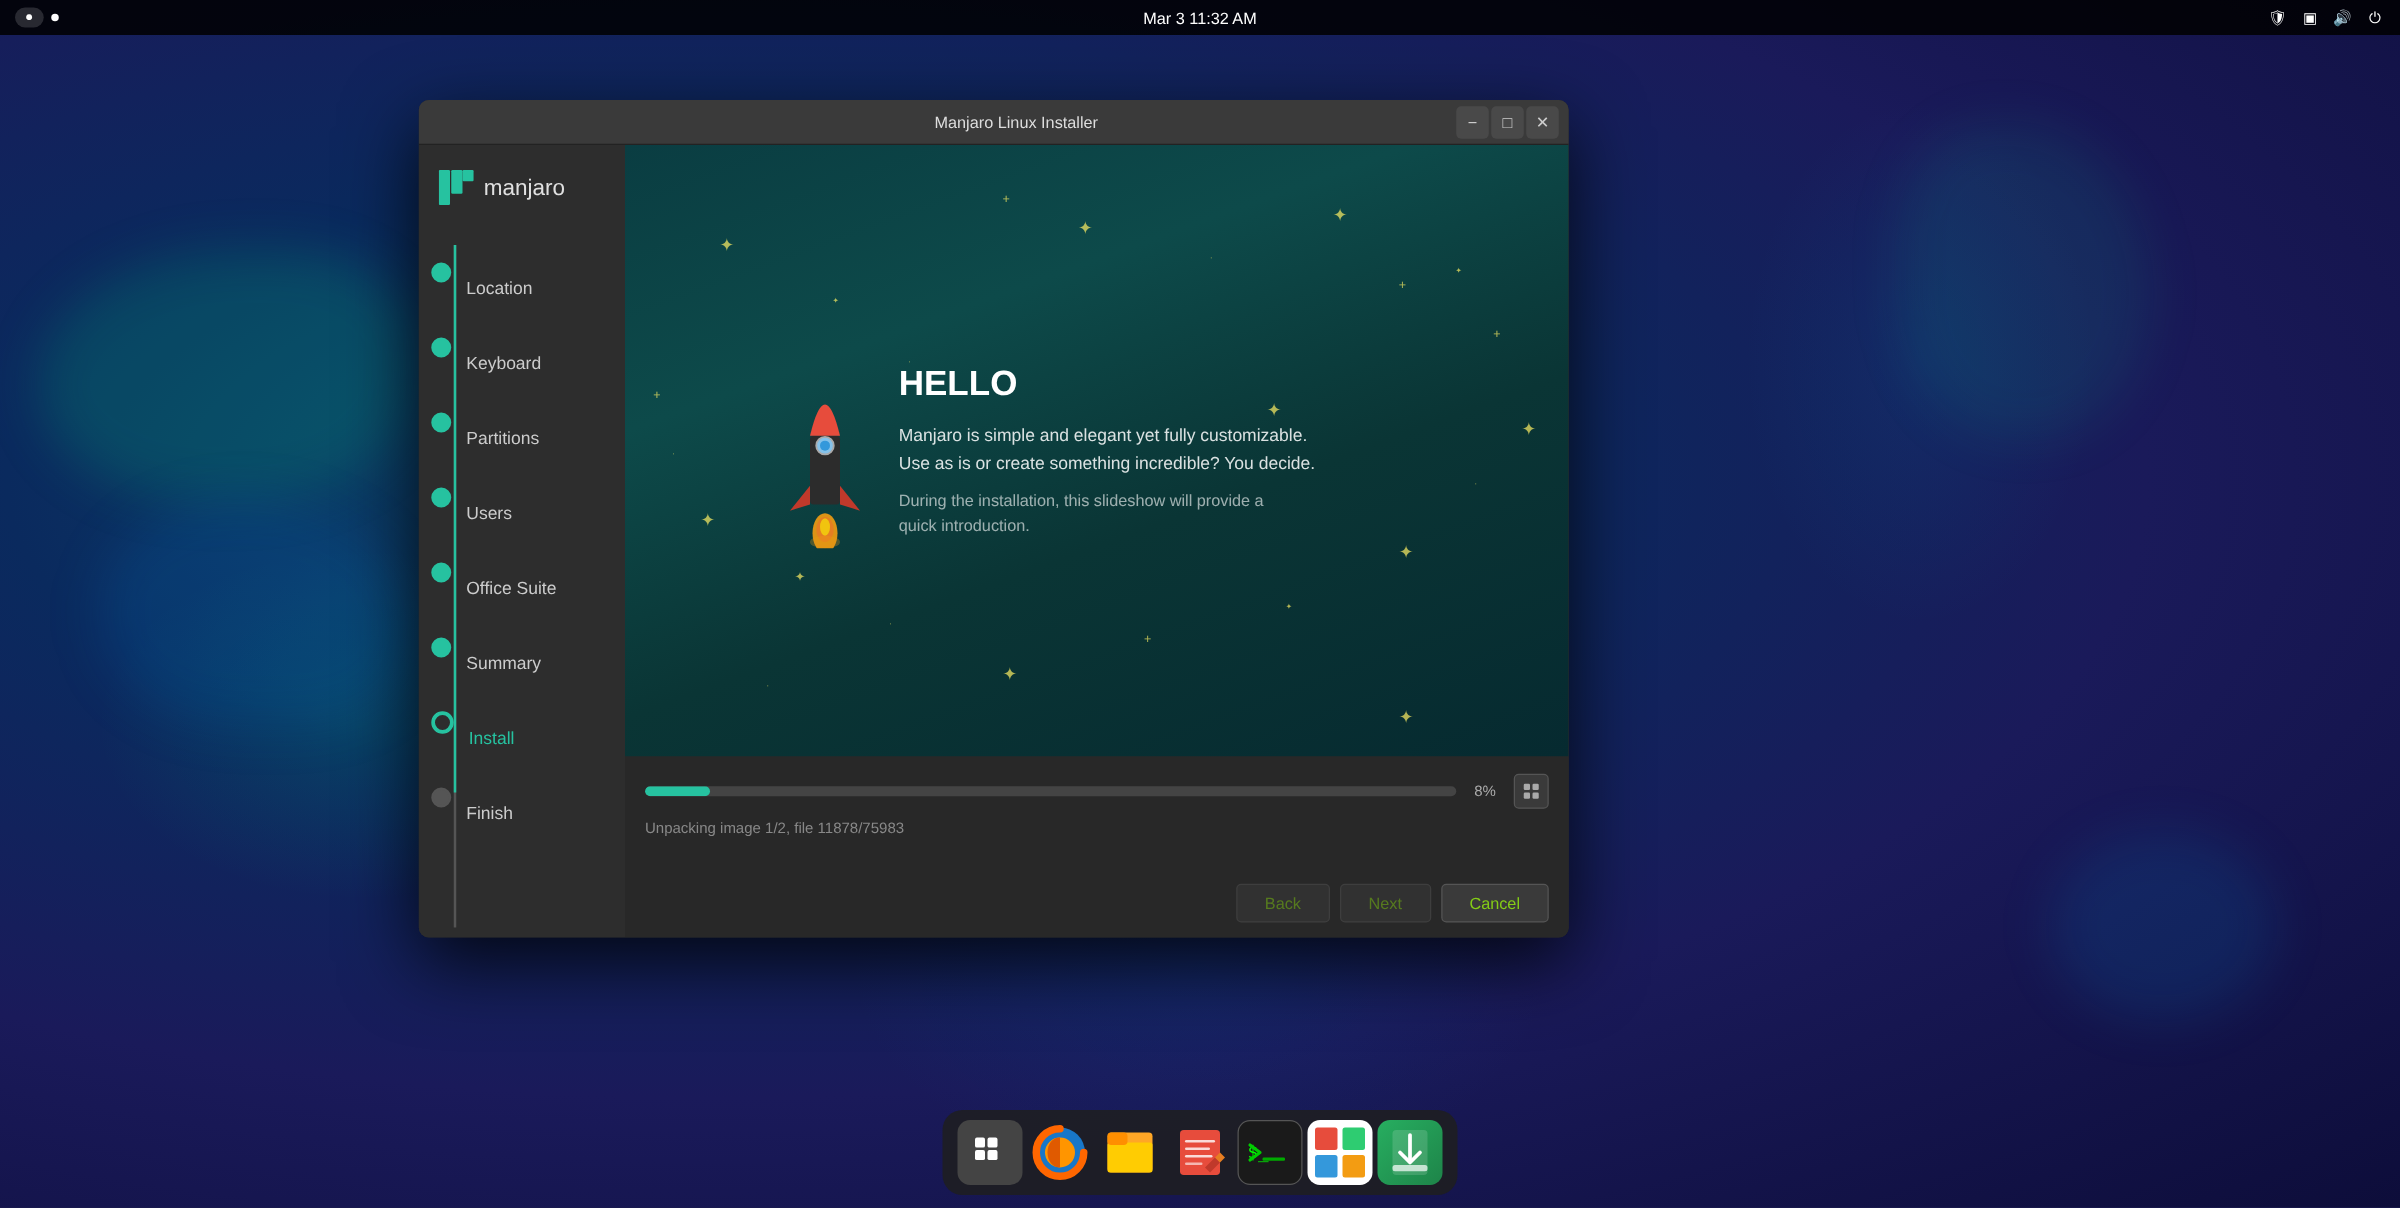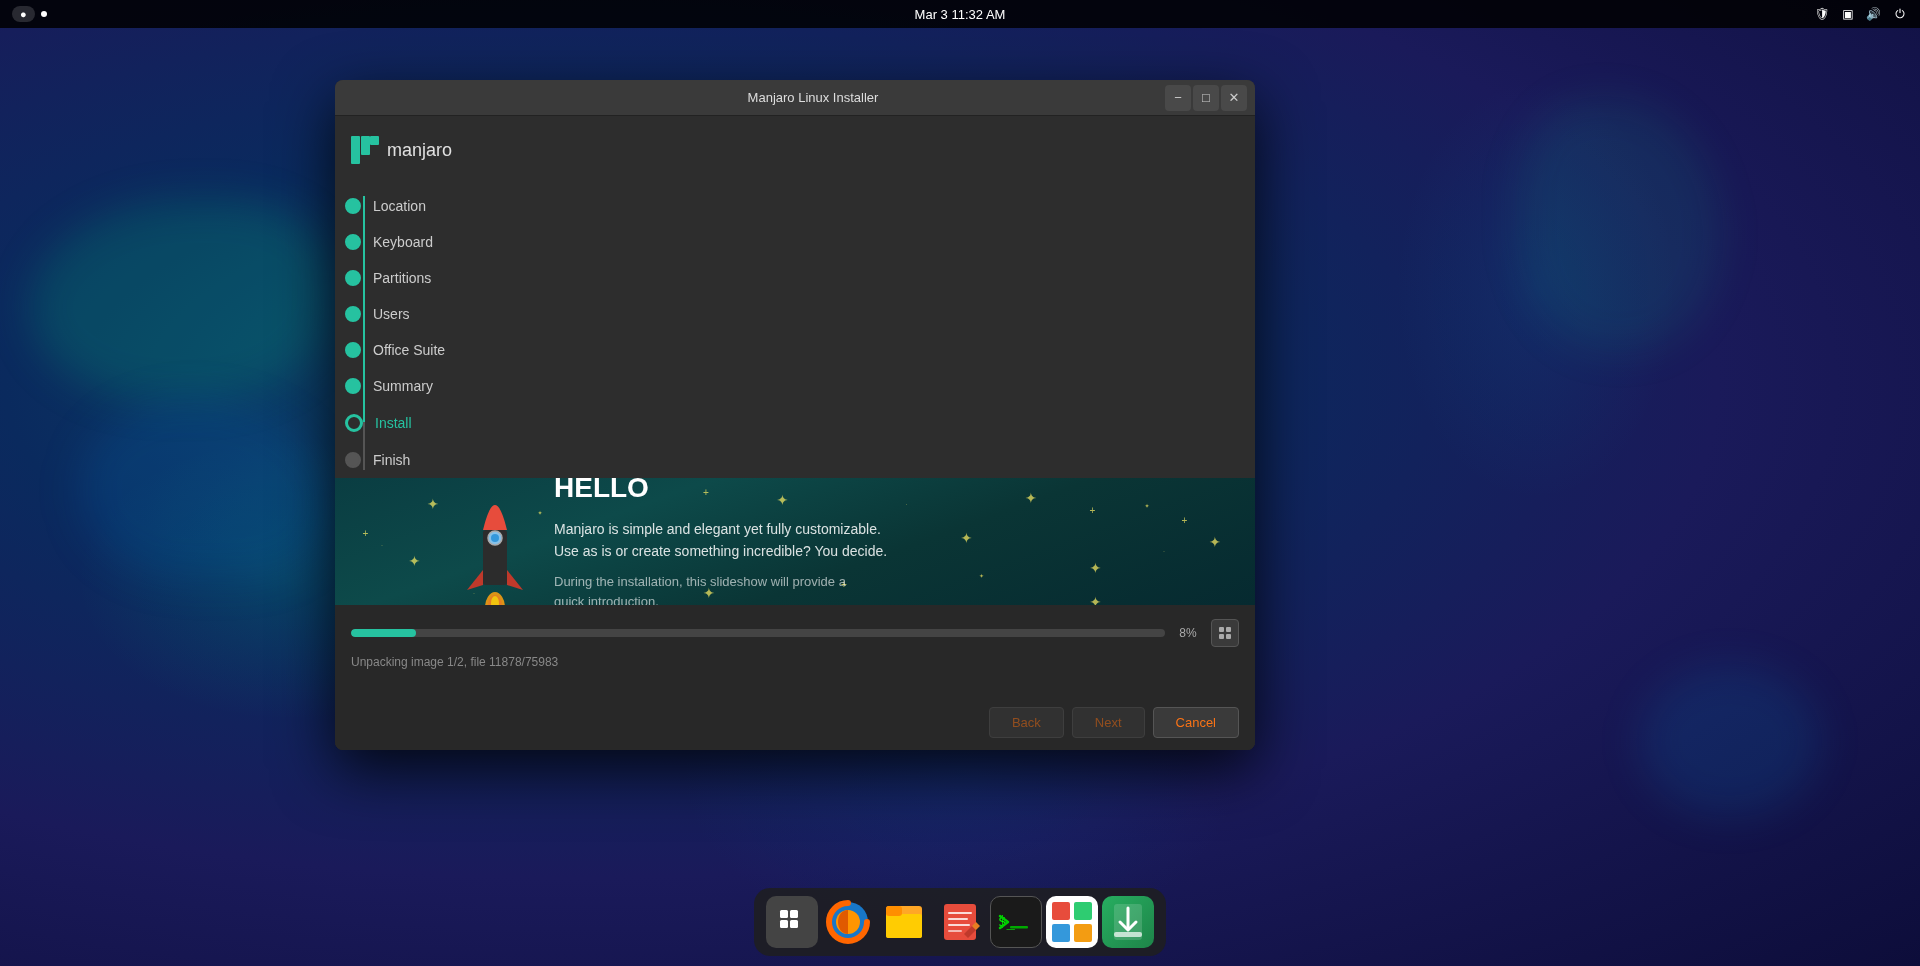--- a/index.html
+++ b/index.html
@@ -164,21 +164,20 @@
       display: flex;
       align-items: center;
       justify-content: center;
       font-size: 13px;
     }
 
     
     .window-body {
       display: flex;
       height: 634px;
-      flex-direction: column;
     }
 
     
     .sidebar {
       width: 165px;
       background: #2d2d2d;
       display: flex;
       flex-direction: column;
       padding: 20px 0 0 0;
       position: relative;
@@ -245,20 +244,21 @@
       border: 3px solid #26c2a0;
       width: 18px; height: 18px;
     }
     .step-dot.inactive {
       background: #555;
       border-color: #555;
     }
     .step-label {
       color: #ccc;
       font-size: 14px;
+      margin-top: 24px;
     }
     .step-item.current .step-label {
       color: #26c2a0;
       font-weight: 500;
     }
 
     
     .main-content {
       flex: 1;
       display: flex;
@@ -376,21 +376,21 @@
       justify-content: flex-end;
       gap: 8px;
       padding: 8px 16px 12px 16px;
       background: #282828;
     }
     .footer-btn {
       padding: 7px 22px;
       border-radius: 4px;
       border: 1px solid #555;
       background: #3a3a3a;
-      color: #f97316;
+      color: #84cc16;
       font-size: 13px;
       cursor: pointer;
     }
     .footer-btn.disabled {
       opacity: 0.5;
       cursor: default;
     }
 
     
     .dock-grid-icon { background: #444; color: white; font-size: 22px; }

